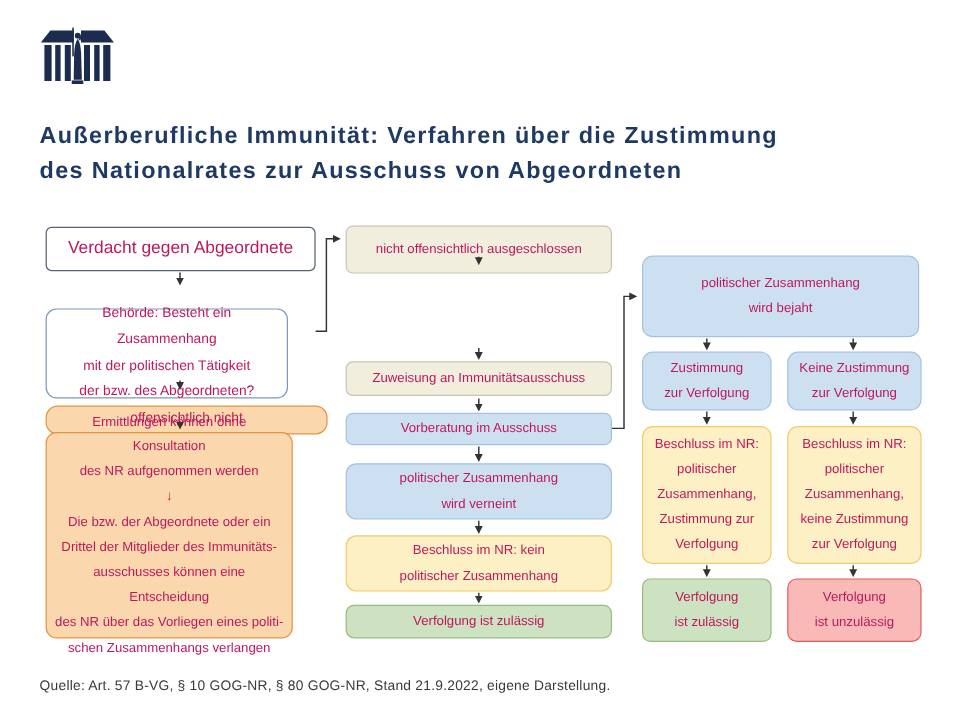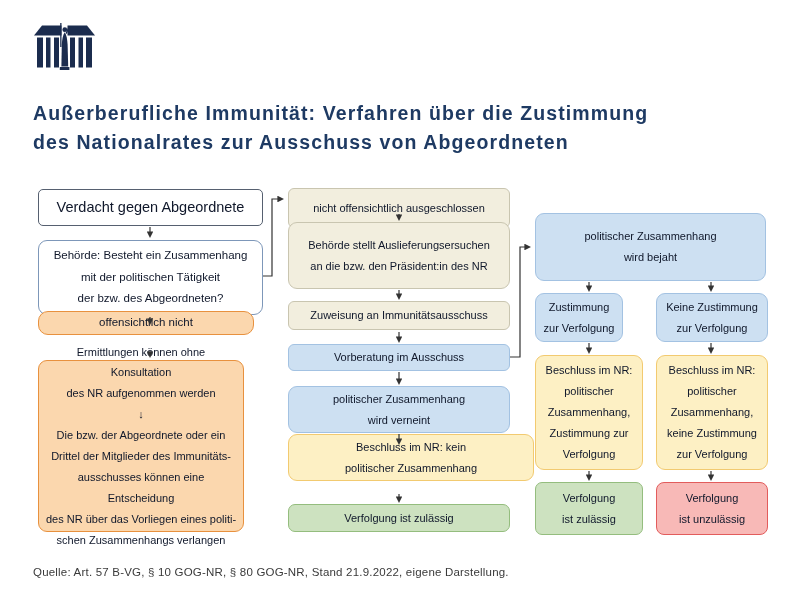--- a/index.html
+++ b/index.html
@@ -10,21 +10,21 @@
   .logo{position:absolute;left:33px;top:22px;width:63px;height:50px;}
   .title{
     position:absolute;left:33px;top:99px;width:720px;
     font-size:19.5px;font-weight:700;letter-spacing:1.1px;line-height:1.5;
     color:var(--title-navy,#1e3a63);white-space:pre-line;
   }
   .box{
     position:absolute;box-sizing:border-box;
     display:flex;align-items:center;justify-content:center;
     text-align:center;white-space:pre-line;
-    font-size:11px;line-height:1.9;color:#0f172a;
+    font-size:11px;line-height:1.9;color:#be185d;
     border-radius:8px;padding:1px 6px;
   }
   .white-hd{background:var(--white-fill,#ffffff);border:1.2px solid var(--dark-border,#566070);border-radius:5px;font-size:14.5px;line-height:1.3;}
   .white-q{background:var(--white-fill,#ffffff);border:1.3px solid var(--steel-border,#7d97b9);border-radius:9px;font-size:11.5px;}
   .orange{background:var(--orange-fill,#fbd7ae);border:1.5px solid var(--orange-border,#e8913e);}
   .orange.pill{border-radius:10px;font-size:11.5px;}
   .beige{background:var(--beige-fill,#f2eede);border:1px solid var(--beige-border,#c9c5b0);border-radius:6px;}
   .beige.lg{border-radius:9px;}
   .blue{background:var(--blue-fill,#cde0f2);border:1.2px solid var(--blue-border,#a3c2e2);border-radius:6px;}
   .blue.lg{border-radius:9px;}
@@ -60,47 +60,45 @@
       <path d="M32.6,10.5 L35.8,3.2 L37,3.8 L33.8,11.4 Z"></path>
       <path d="M31.8,9.8 C29.6,13 29.2,17 28.8,22 L28.4,44 L35.2,44 L34.6,22 C34.2,17 33.8,13 31.8,9.8 Z"></path>
       <rect x="26.8" y="44.5" width="9.6" height="3"></rect>
     </g>
   </svg>
 
   <div class="title">Außerberufliche Immunität: Verfahren über die Zustimmung
 des Nationalrates zur Ausschuss von Abgeordneten</div>
 
   <div class="box white-hd" style="left:38px;top:189px;width:225px;height:37px">Verdacht gegen Abgeordnete</div>
-  <div class="box white-q" style="left:38px;top:240px;width:225px;height:75px">Behörde: Besteht ein Zusammenhang
+  <div class="box white-q" style="left:38px;top:257px;width:202px;height:75px">Behörde: Besteht ein Zusammenhang
 mit der politischen Tätigkeit
 der bzw. des Abgeordneten?</div>
-  <div class="box orange pill" style="left:38px;top:311px;width:216px;height:24px">offensichtlich nicht</div>
+  <div class="box orange pill" style="left:38px;top:338px;width:235px;height:24px">offensichtlich nicht</div>
   <div class="box orange" style="left:38px;top:360px;width:206px;height:172px;border-radius:9px">Ermittlungen können ohne Konsultation
 des NR aufgenommen werden
 ↓
 Die bzw. der Abgeordnete oder ein
 Drittel der Mitglieder des Immunitäts-
 ausschusses können eine Entscheidung
 des NR über das Vorliegen eines politi-
 schen Zusammenhangs verlangen</div>
 
   <div class="box beige" style="left:288px;top:188px;width:222px;height:40px">nicht offensichtlich ausgeschlossen</div>
-  <div class="box beige lg" style="left:288px;top:222px;width:222px;height:67px">Behörde stellt Auslieferungsersuchen
-an die bzw. den Präsident:in des NR</div>
   <div class="box blue" style="left:288px;top:344px;width:222px;height:27px">Vorberatung im Ausschuss</div>
   <div class="box beige" style="left:288px;top:301px;width:222px;height:29px">Zuweisung an Immunitätsausschuss</div>
   <div class="box blue lg" style="left:288px;top:386px;width:222px;height:47px">politischer Zusammenhang
 wird verneint</div>
-  <div class="box yellow" style="left:288px;top:434px;width:246px;height:47px">Beschluss im NR: kein
+  <div class="box yellow" style="left:288px;top:446px;width:222px;height:47px">Beschluss im NR: kein
 politischer Zusammenhang</div>
   <div class="box green" style="left:288px;top:504px;width:222px;height:28px">Verfolgung ist zulässig</div>
 
   <div class="box blue lg" style="left:535px;top:213px;width:231px;height:68px">politischer Zusammenhang
 wird bejaht</div>
-  <div class="box blue lg" style="left:535px;top:293px;width:88px;height:49px">Zustimmung
+  <div class="box blue lg" style="left:535px;top:293px;width:108px;height:49px">Zustimmung
 zur Verfolgung</div>
   <div class="box blue lg" style="left:656px;top:293px;width:112px;height:49px">Keine Zustimmung
 zur Verfolgung</div>
   <div class="box yellow" style="left:535px;top:355px;width:108px;height:115px">Beschluss im NR:
 politischer
 Zusammenhang,
 Zustimmung zur
 Verfolgung</div>
   <div class="box yellow" style="left:656px;top:355px;width:112px;height:115px">Beschluss im NR:
 politischer

